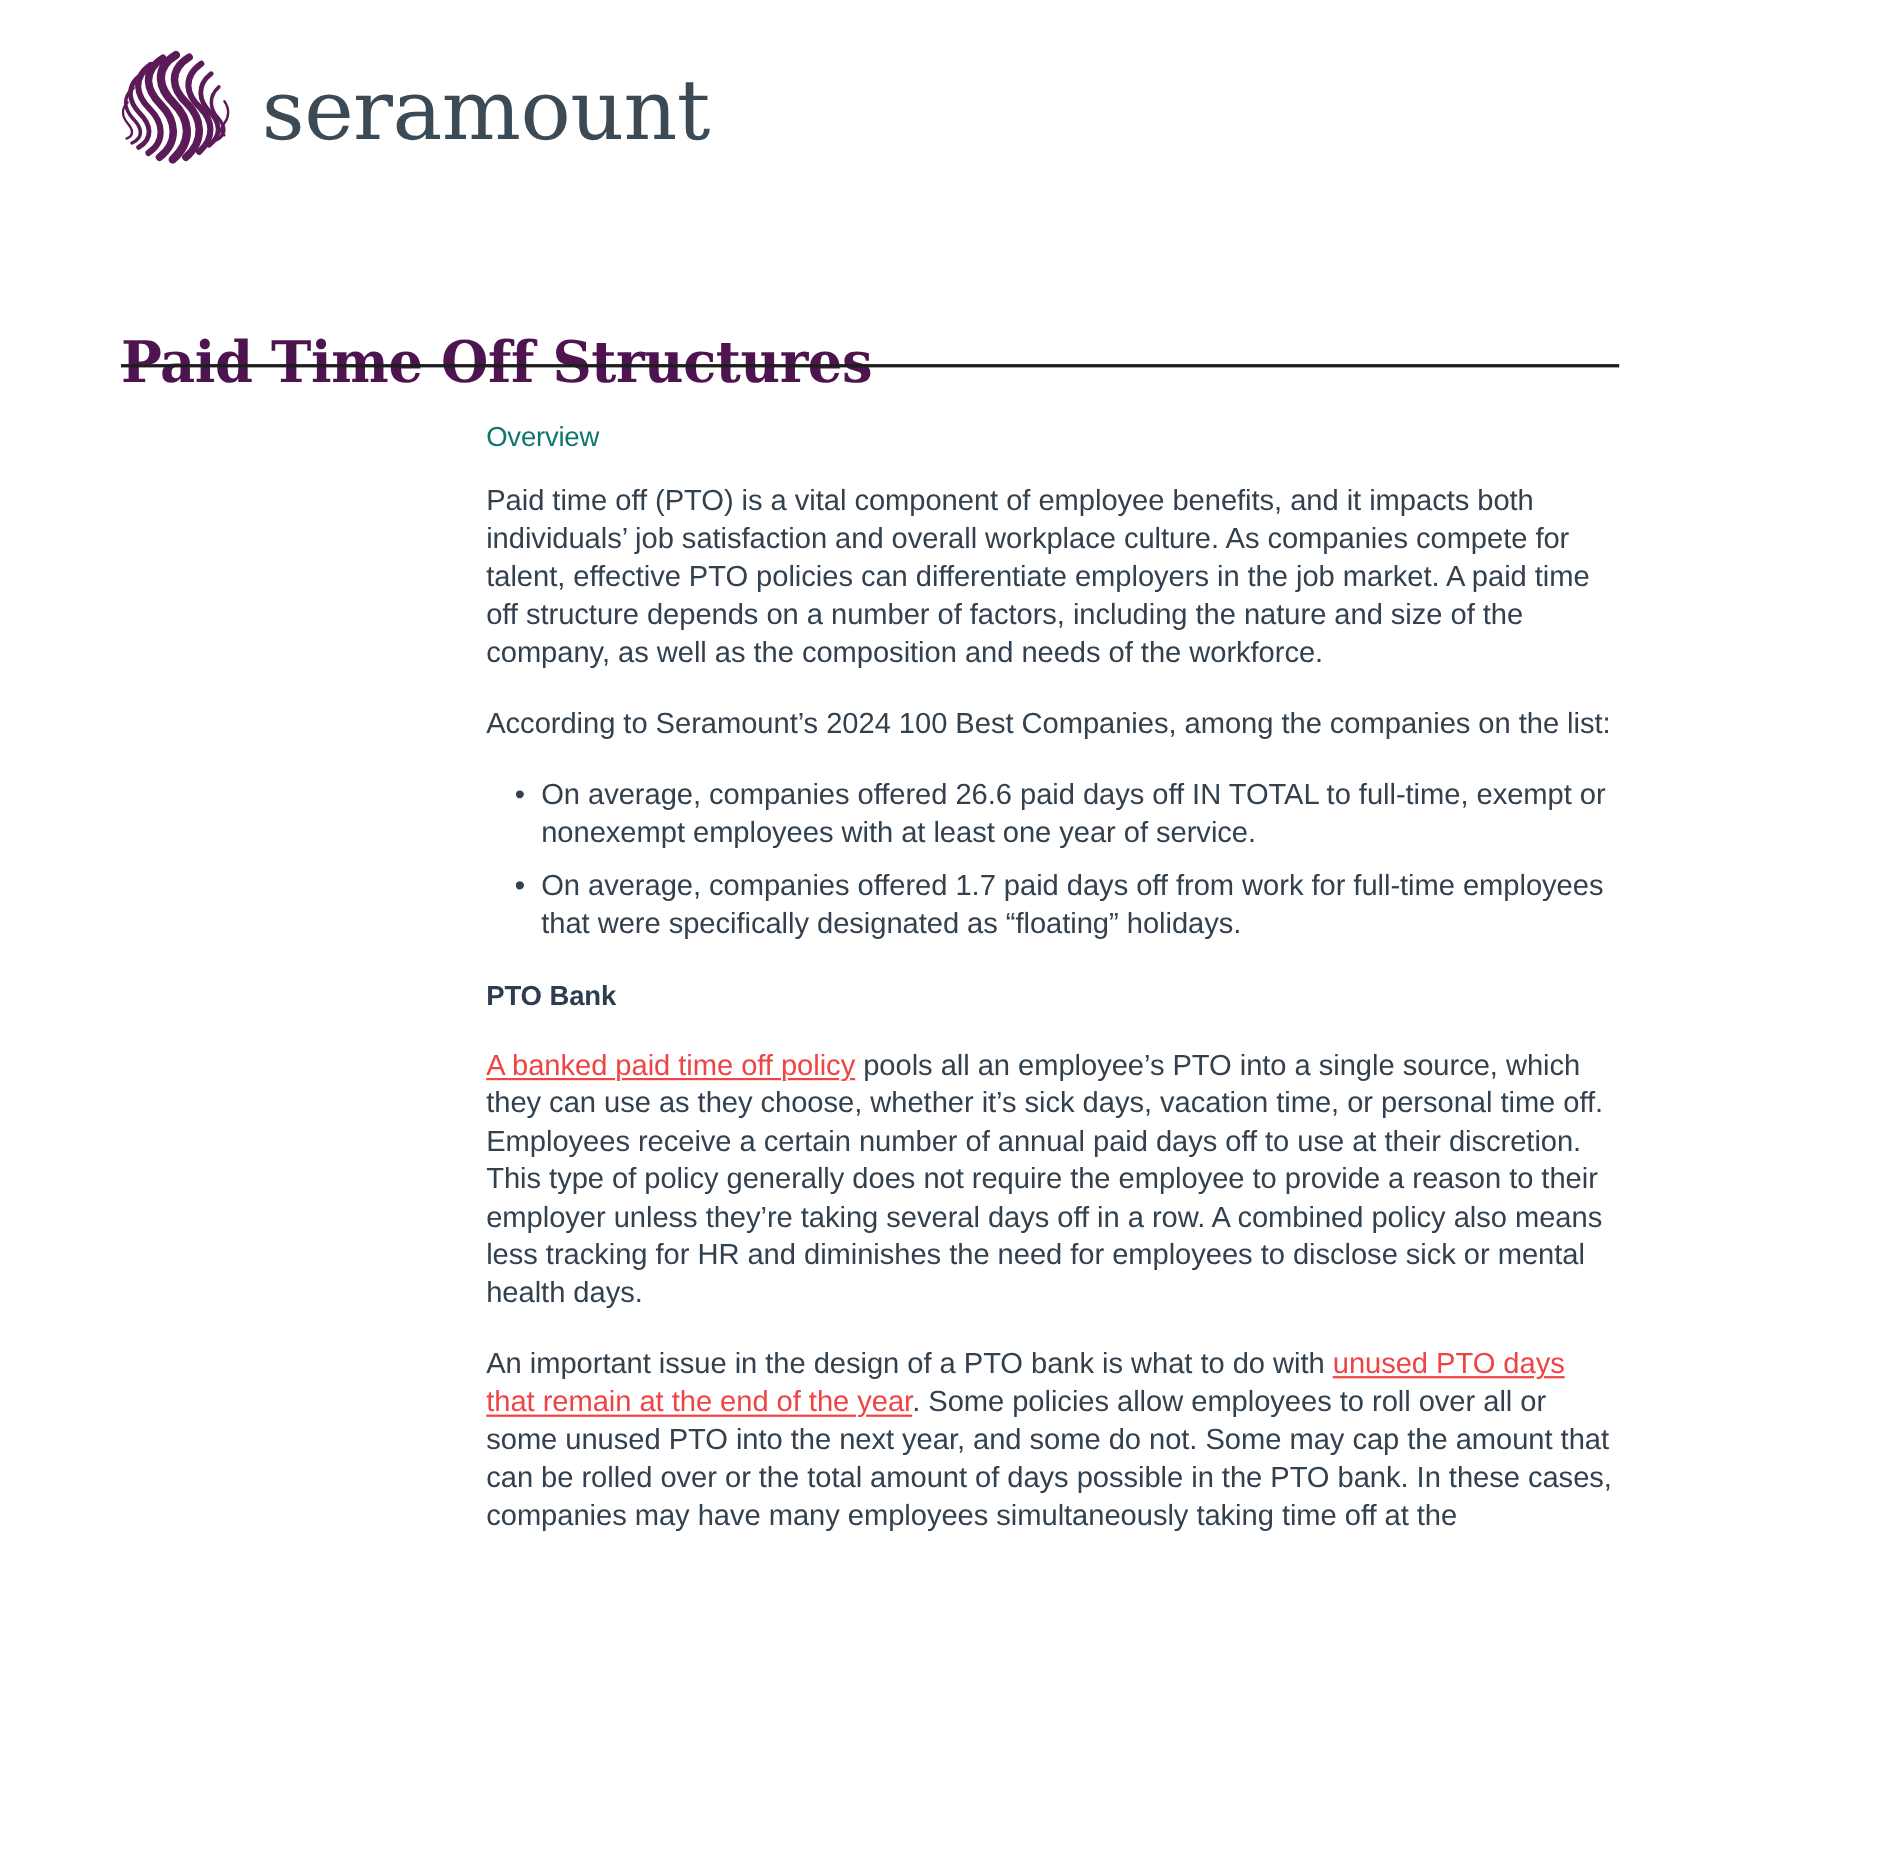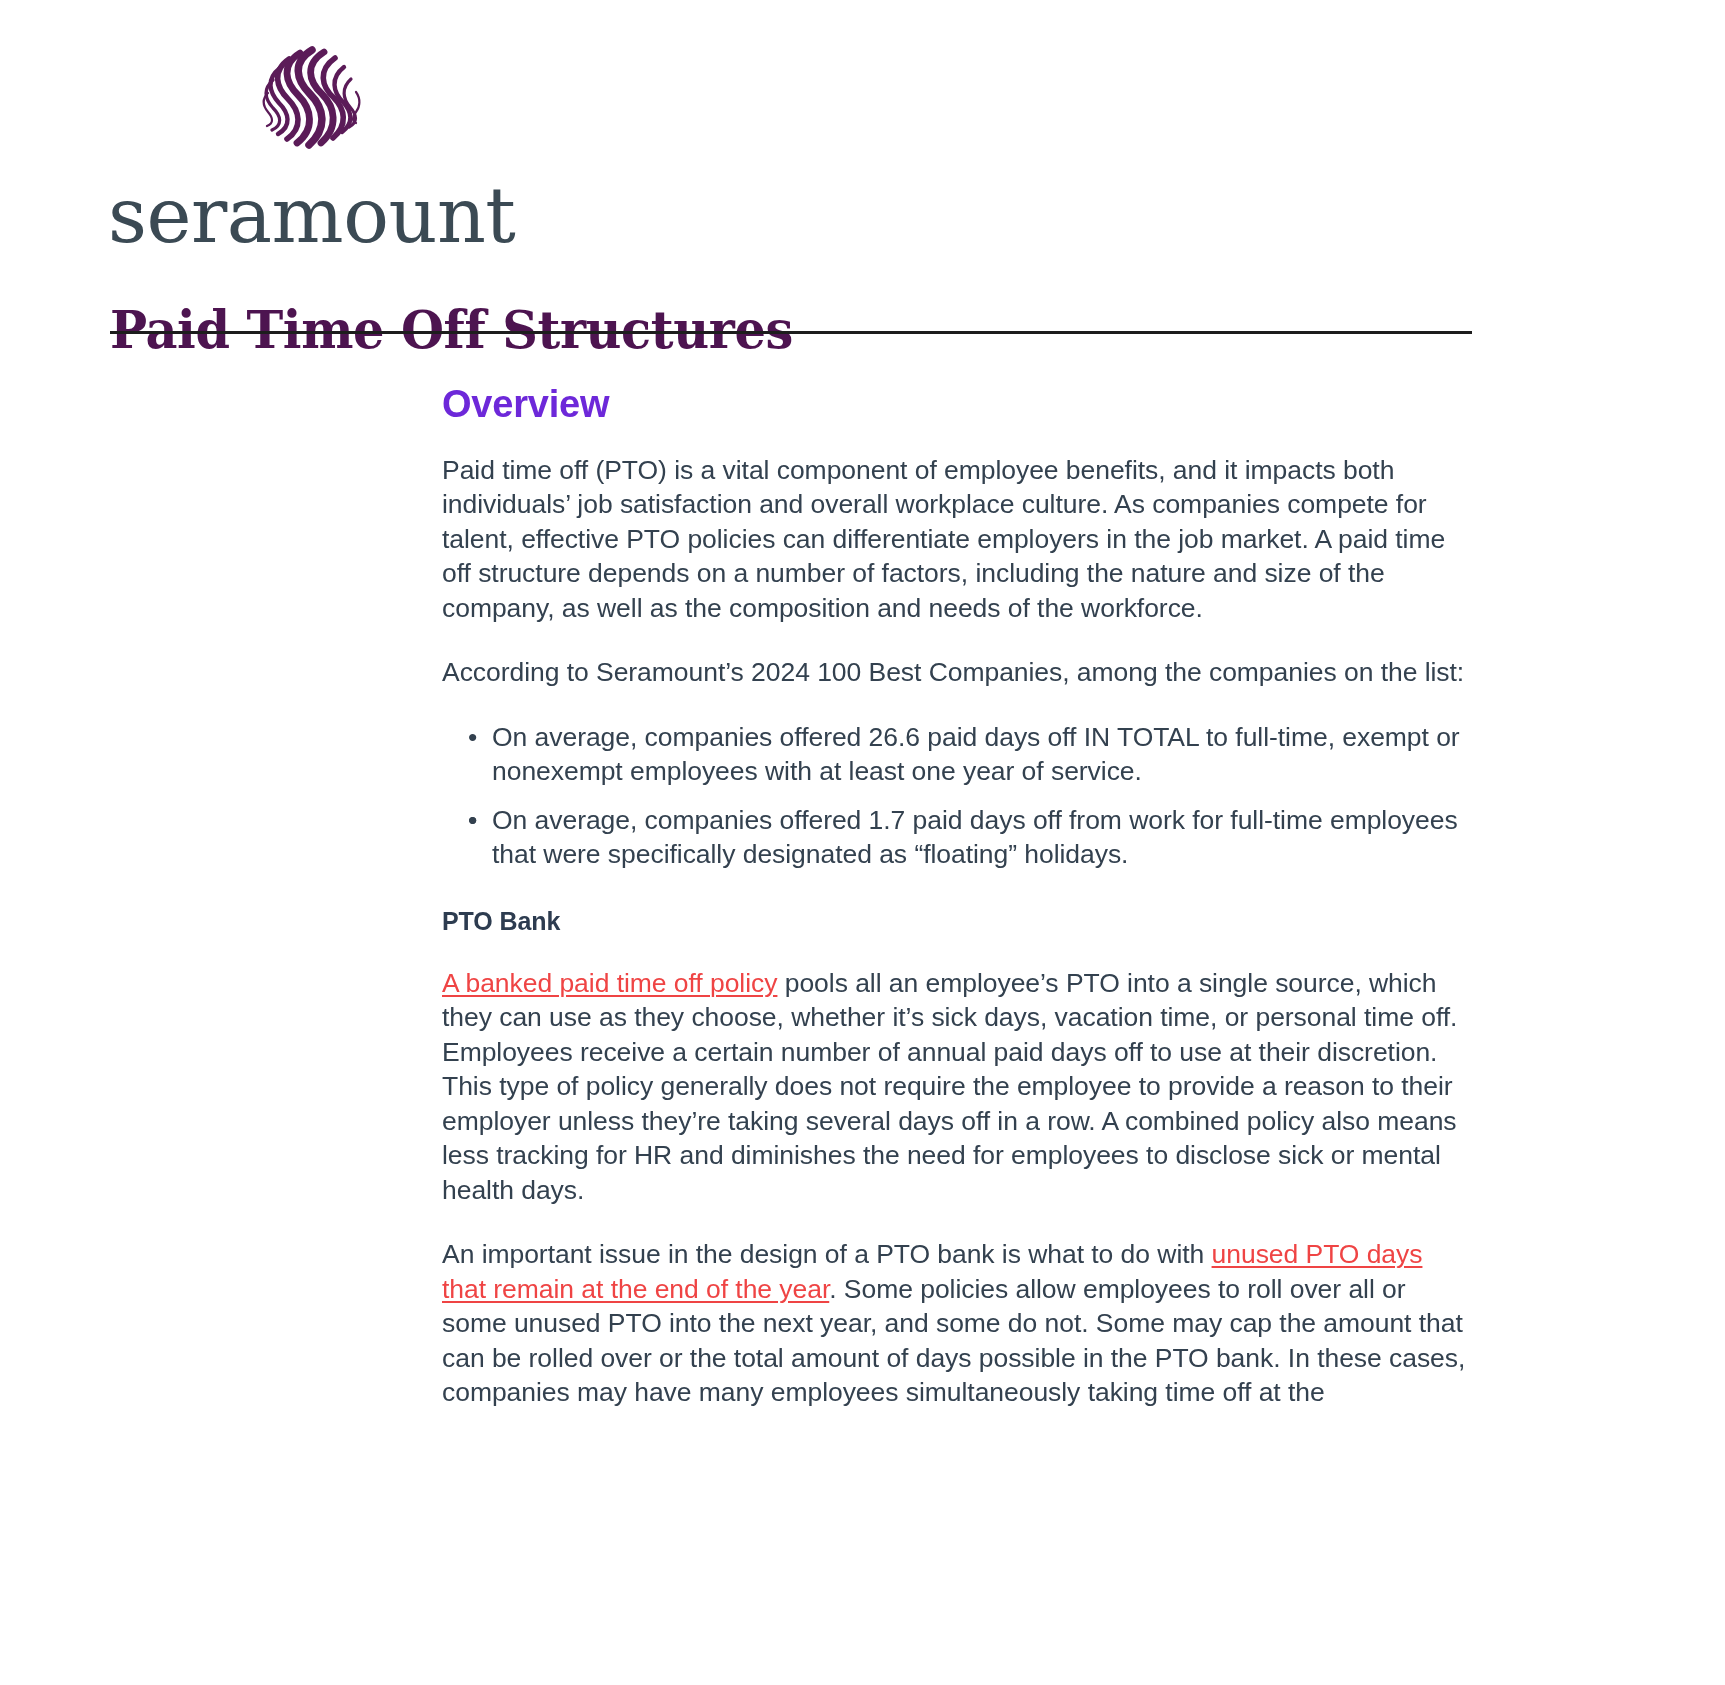--- a/index.html
+++ b/index.html
@@ -23,21 +23,20 @@
   }
 
   
   .masthead {
     position: absolute;
     left: 108px;
     top: 46px;
     display: flex;
     align-items: center;
     gap: 26px;
-    flex-direction: column;
   }
   .logo-mark {
     width: 104px;
     height: 104px;
     flex: 0 0 auto;
     display: block;
   }
   .logo-wordmark {
     font-family: "DejaVu Serif", "Liberation Serif", serif;
     font-size: 76px;
@@ -78,24 +77,24 @@
   .content {
     position: absolute;
     left: 442px;
     top: 383px;
     width: 1030px;
     color: #313d4d;
   }
 
   h2.section-heading {
     margin: 0 0 26px 0;
-    font-size: 38px;
+    font-size: 25px;
     line-height: 1.15;
-    font-weight: 700;
-    color: #6d28d9;
+    font-weight: 400;
+    color: #0f766e;
     letter-spacing: -0.2px;
   }
   h2.section-heading.spaced-top {
     margin-top: 74px;
   }
   h3.sub-heading {
     margin: 0 0 30px 0;
     font-size: 25px;
     line-height: 1.2;
     font-weight: 700;

